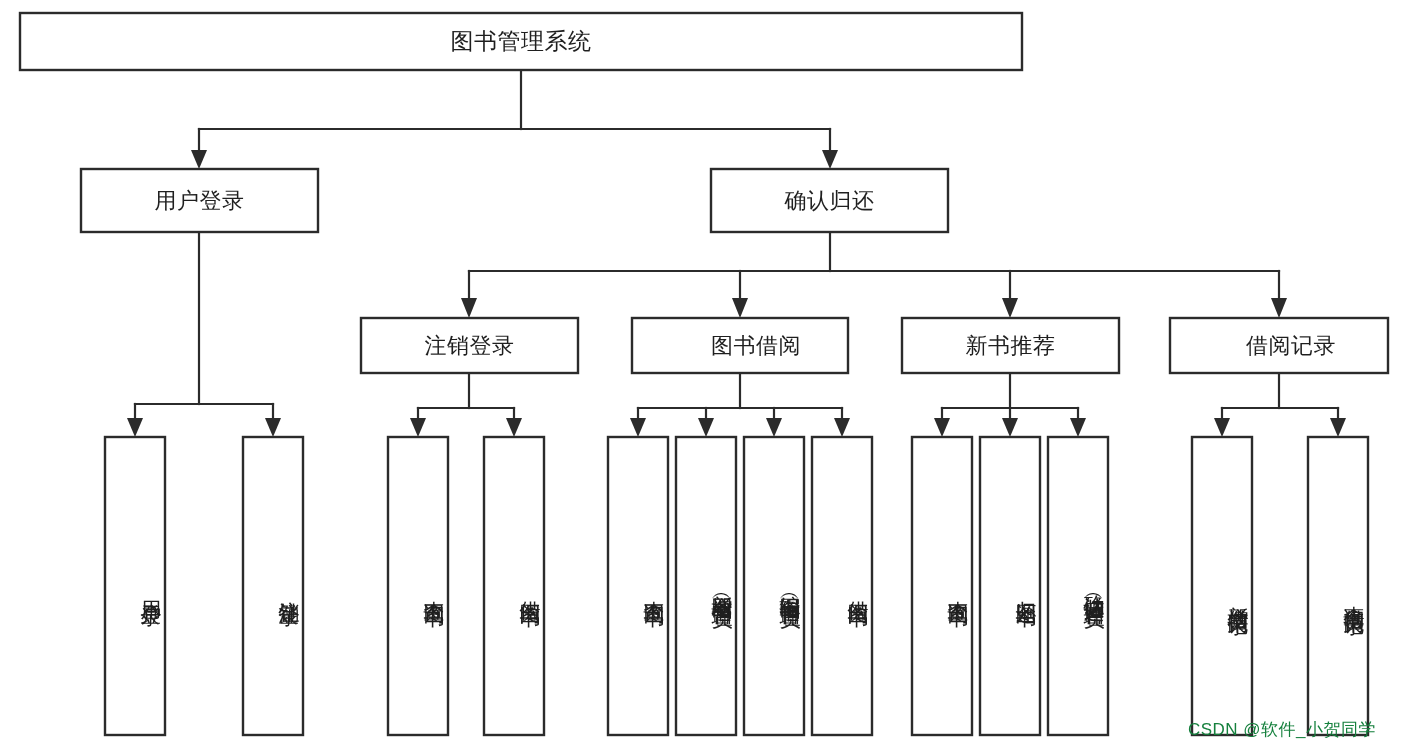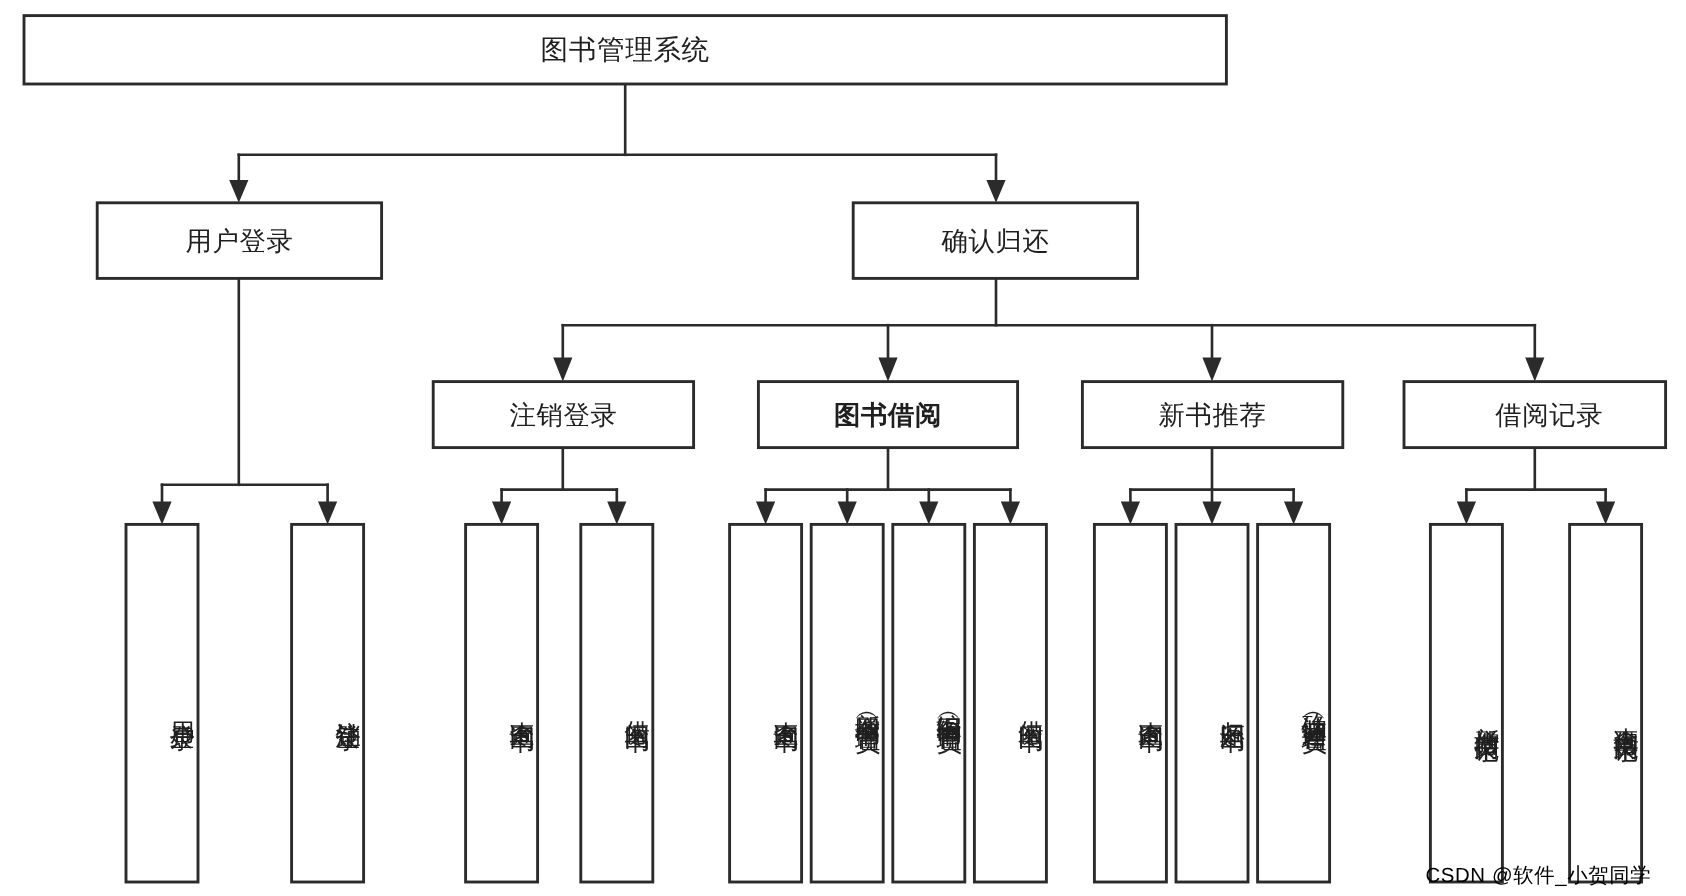--- a/index.html
+++ b/index.html
@@ -65,21 +65,21 @@
     line-height: 1.35;
     letter-spacing: 2px;
     align-items: flex-start;
     padding-top: 4px;
   }
   .watermark {
     position: absolute;
     right: 14px;
     bottom: 6px;
     font-size: 17px;
-    color: #000000;
+    color: #15803d;
     font-family: "Liberation Sans", "DejaVu Sans", sans-serif;
     white-space: nowrap;
     letter-spacing: 0.5px;
   }
 </style>
 </head>
 <body>
 
 <div id="canvas">
 
@@ -191,21 +191,21 @@
     <rect class="node-box" x="1192" y="437" width="60" height="298"></rect>
     <rect class="node-box" x="1308" y="437" width="60" height="298"></rect>
   </svg>
 
   <div class="node-label horizontal root" style="left:20px; top:13px; width:1002px; height:57px;">图书管理系统</div>
 
   <div class="node-label horizontal" style="left:81px; top:169px; width:237px; height:63px;">用户登录</div>
   <div class="node-label horizontal" style="left:711px; top:169px; width:237px; height:63px;">确认归还</div>
 
   <div class="node-label horizontal" style="left:361px; top:318px; width:217px; height:55px;">注销登录</div>
-  <div class="node-label horizontal" style="left:632px; top:318px; width:216px; height:55px;font-weight:bold;">图书借阅</div>
+  <div class="node-label horizontal" style="left:648px; top:318px; width:216px; height:55px;">图书借阅</div>
   <div class="node-label horizontal" style="left:902px; top:318px; width:217px; height:55px;">新书推荐</div>
   <div class="node-label horizontal" style="left:1170px; top:318px; width:218px; height:55px;margin-left:12px;">借阅记录</div>
 
   <div class="node-label vertical" style="left:105px; top:437px; width:60px; height:298px;">用户登录</div>
   <div class="node-label vertical" style="left:243px; top:437px; width:60px; height:298px;">注销登录</div>
 
   <div class="node-label vertical" style="left:388px; top:437px; width:60px; height:298px;">查询图书</div>
   <div class="node-label vertical" style="left:484px; top:437px; width:60px; height:298px;">借阅图书</div>
 
   <div class="node-label vertical" style="left:608px; top:437px; width:60px; height:298px;">查询图书</div>

